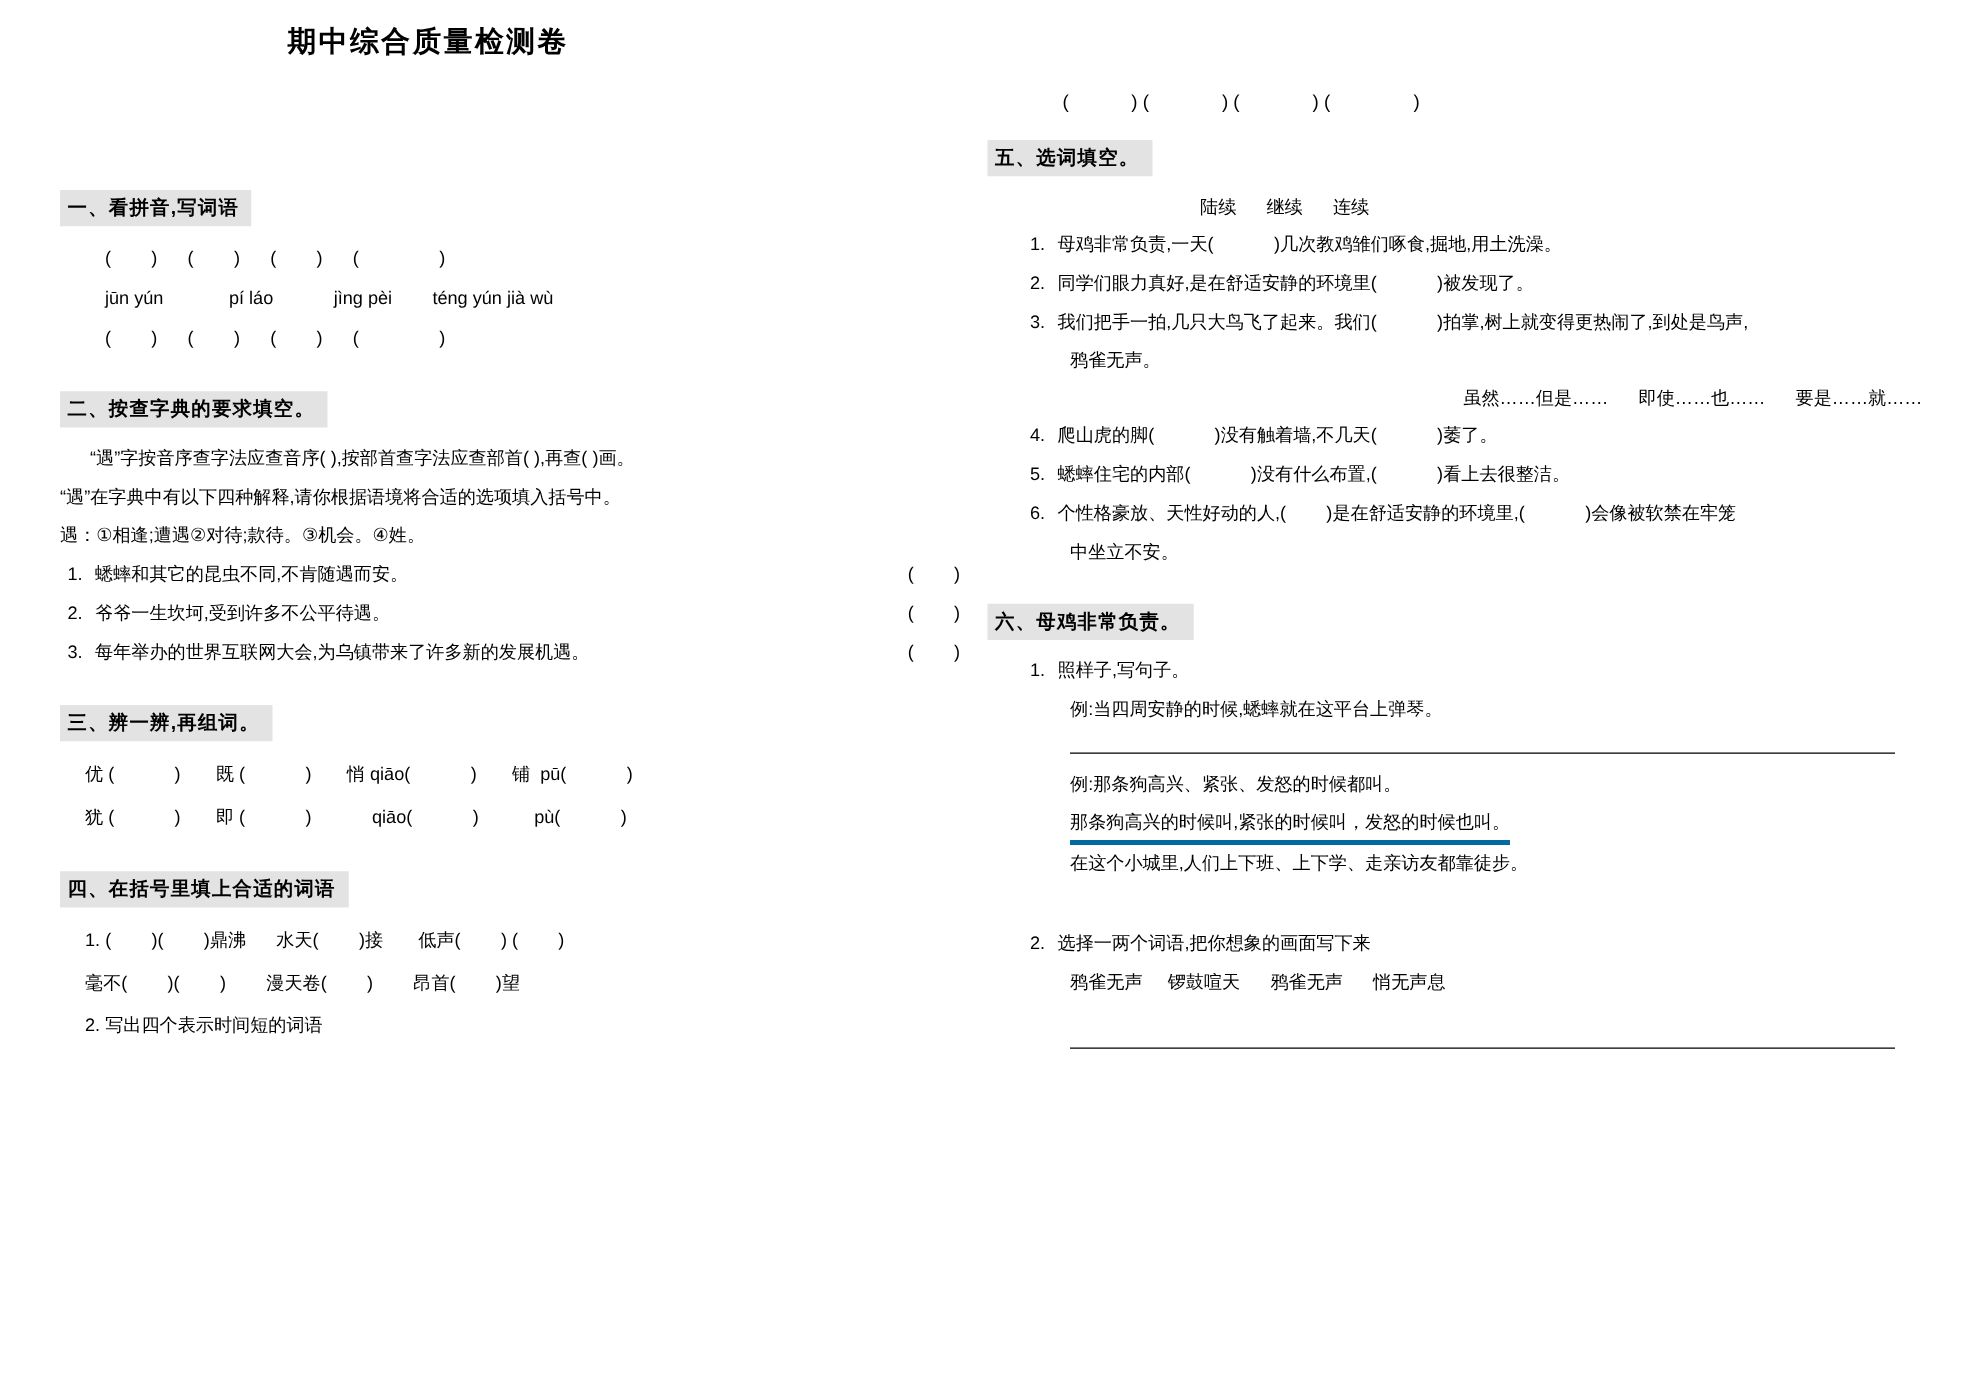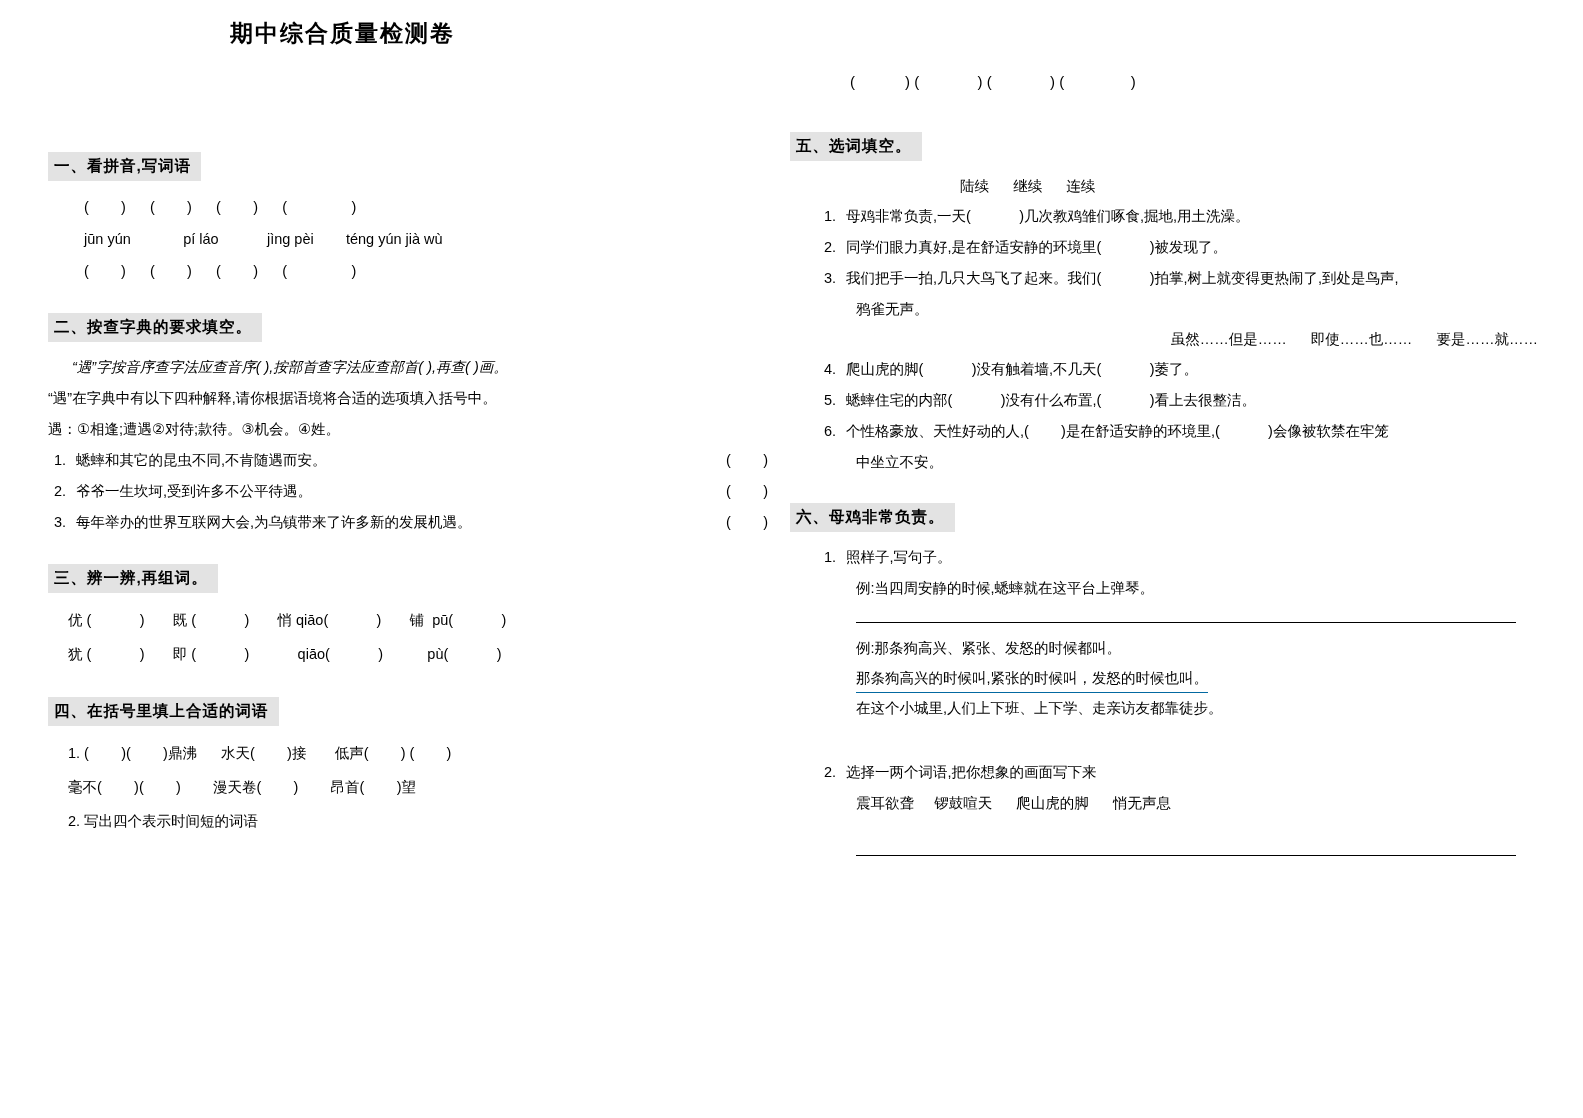--- a/index.html
+++ b/index.html
@@ -23,21 +23,21 @@
   }
   .col-left {
     position: absolute;
     left: 48px;
     top: 30px;
     width: 720px;
   }
   .col-right {
     position: absolute;
     left: 790px;
-    top: 36px;
+    top: 16px;
     width: 748px;
   }
   .doc-title {
     font-size: 23px;
     font-weight: bold;
     letter-spacing: 2px;
     margin-left: 230px;
     margin-top: 18px;
   }
   .header-parens {
@@ -60,21 +60,21 @@
   }
   .line {
     font-size: 14.5px;
     line-height: 30px;
     white-space: pre;
   }
   .line-wrap {
     font-size: 14.5px;
     line-height: 31px;
   }
-  .indent1 { padding-left: 24px; font-style: italic; }
+  .indent1 { padding-left: 24px; }
   .indent2 { padding-left: 50px; }
   .pinyin-row {
     font-size: 14.5px;
     white-space: pre;
     line-height: 32px;
     padding-left: 36px;
   }
   .bracket-row {
     font-size: 14.5px;
     white-space: pre;
@@ -104,21 +104,21 @@
     white-space: pre;
     line-height: 34px;
     padding-left: 20px;
   }
   .blank-line {
     border-bottom: 1px solid #000;
     height: 1px;
     margin: 18px 0 10px 0;
   }
   .under-answer {
-    border-bottom: 1px solid #0369a1;
+    border-bottom: 4px solid #0369a1;
     display: inline-block;
     padding-bottom: 1px;
     line-height: 26px;
     text-align: right;
   }
   .sub-line { font-size: 14.5px; line-height: 30px; }
   .choices {
     font-size: 14.5px;
     white-space: pre;
     line-height: 30px;
@@ -238,18 +238,18 @@
       <span class="under-answer">那条狗高兴的时候叫,紧张的时候叫，发怒的时候也叫。</span>
     </div>
     <div class="sub-line" style="padding-left:66px">在这个小城里,人们上下班、上下学、走亲访友都靠徒步。</div>
 
     <div style="height:34px"></div>
 
     <div class="num-item" style="padding-left:28px">
       <span class="num">2.</span>
       <span class="txt">选择一两个词语,把你想象的画面写下来</span>
     </div>
-    <div class="sub-line" style="padding-left:66px;white-space:pre">震耳欲聋     锣鼓喧天      爬山虎的脚      悄无声息</div>
+    <div class="sub-line" style="padding-left:66px;white-space:pre">鸦雀无声     锣鼓喧天      鸦雀无声      悄无声息</div>
     <div class="blank-line" style="margin-left:66px;width:660px;margin-top:36px"></div>
 
   </div>
 
 </div>
 
 </body></html>

